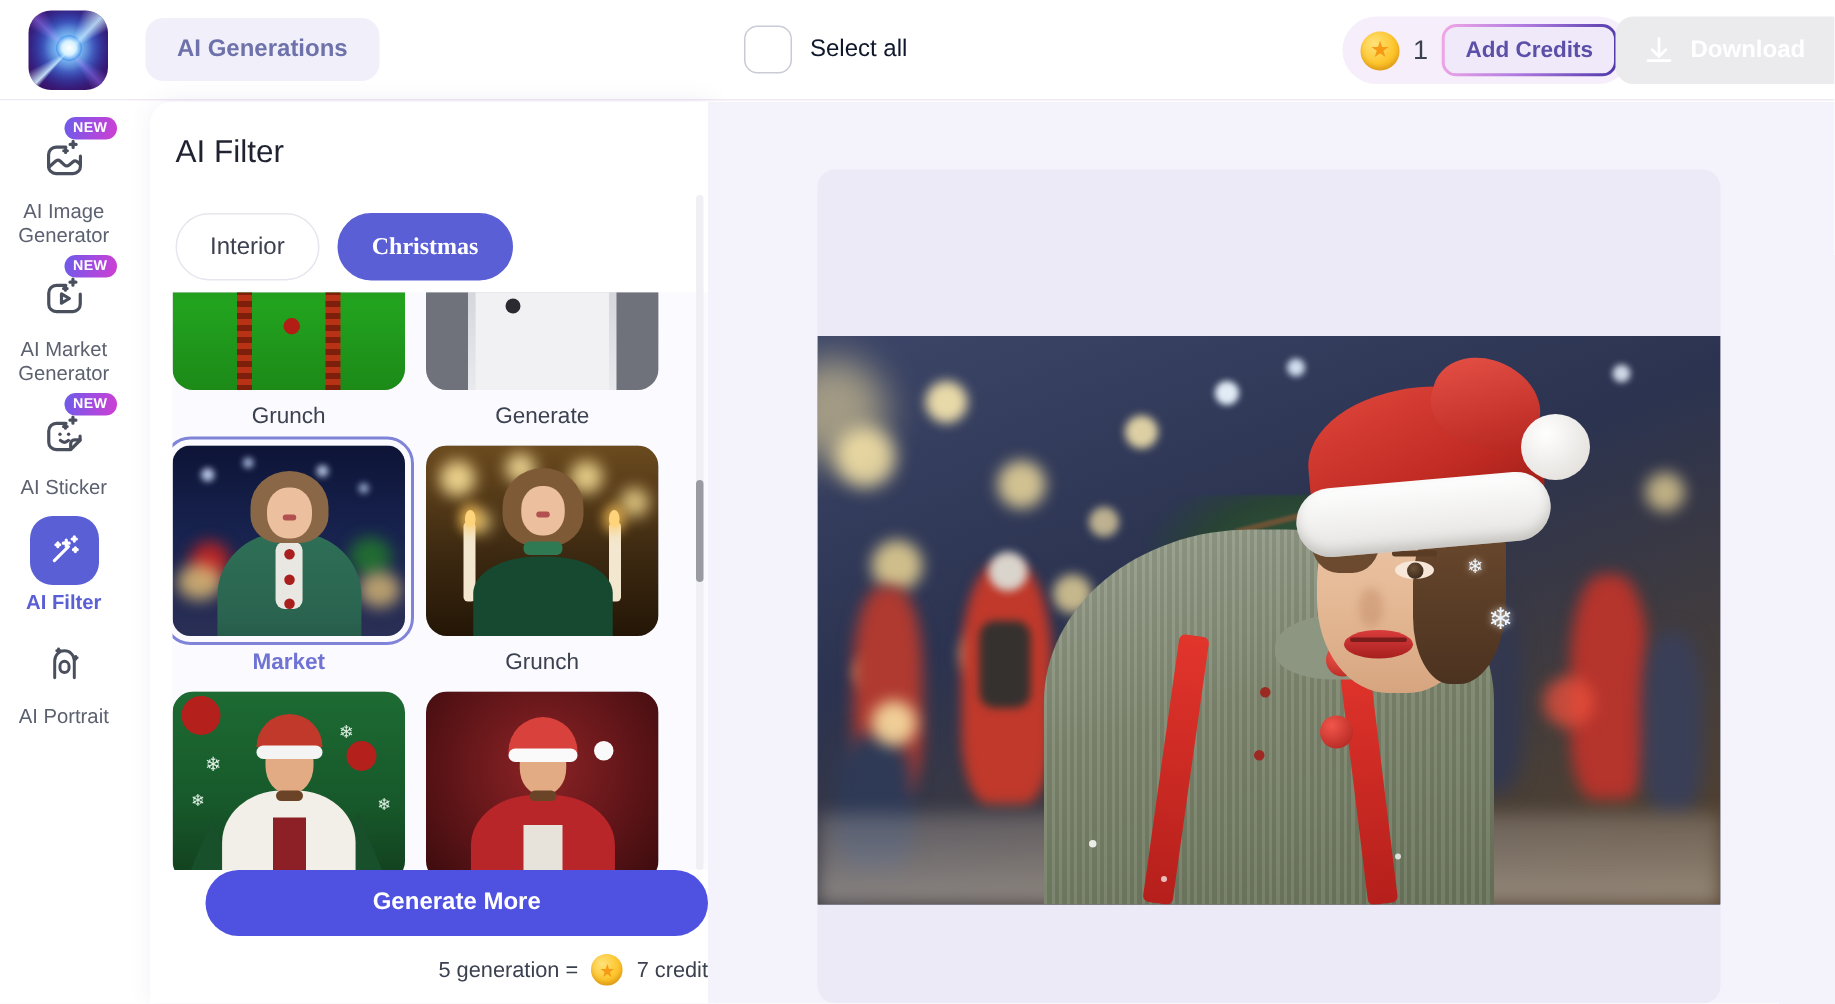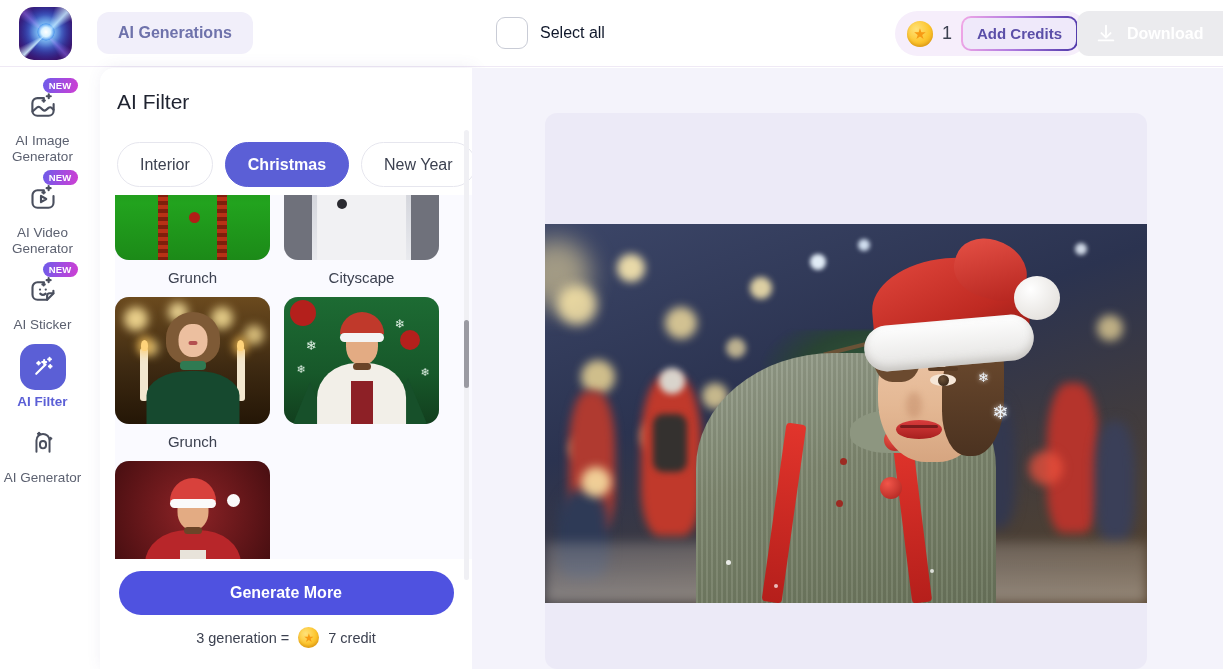--- a/index.html
+++ b/index.html
@@ -135,21 +135,21 @@
     overflow:hidden;
   }
   #panel-title { position:absolute; left:17px; top:22px; font-size:21px; color:#1f2330; font-weight:500; }
   #tabs { position:absolute; left:17px; top:74px; display:flex; gap:12px; }
   .tab {
     height:45px; padding:16px 22px; border-radius:23px;
     display:flex; align-items:center; justify-content:flex-start;
     font-size:16px; color:#3c4150; background:#fff;
     border:1px solid #e6e6ee; cursor:pointer; white-space:nowrap;
   }
-  .tab.active { background:#5b5fd6; color:#fff; font-weight:700; border-color:#5b5fd6; }
+  .tab.active { background:#5b5fd6; color:#fff; font-weight:700; border-color:#5b5fd6;font-family:Liberation Serif, serif; }
 
   #grid-viewport {
     position:absolute; left:15px; top:127px; width:357px; height:455px;
     overflow:hidden; background:#fafaff;
   }
   #grid {
     position:absolute; left:0; top:-62px; width:340px;
     display:grid; grid-template-columns:155px 155px; gap:8px 14px;
   }
   .thumb-cell { width:155px; cursor:pointer; }
@@ -176,24 +176,24 @@
   #scroll-track {
     position:absolute; left:464px; top:130px; width:5px; height:450px;
     background:#f0f0f4; border-radius:3px;
   }
   #scroll-thumb {
     position:absolute; left:0; top:190px; width:5px; height:68px;
     background:#9a9aa2; border-radius:3px;
   }
 
   #panel-footer {
-    position:absolute; left:0; bottom:0; width:372px; height:110px;
+    position:absolute; left:0; bottom:0; width:372px; height:89px;
     background:#ffffff;
-    display:flex; flex-direction:column; align-items:center;
-    padding-top:12px;
+    display:flex; flex-direction:column; align-items:flex-end;
+    padding-top:0;
   }
   #generate-btn {
     width:335px; height:44px; border-radius:22px;
     background:#4f52e0; color:#fff; font-size:16px; font-weight:700;
     display:flex; align-items:center; justify-content:center; cursor:pointer;
     border:none;
   }
   #credit-note {
     margin-top:12px; display:flex; align-items:center; gap:9px;
     font-size:14.5px; color:#3c4150;
@@ -278,21 +278,21 @@
         <div class="nav-icon-bg"></div>
         <svg class="nav-icon" width="30" height="30" viewBox="0 0 24 24" fill="none" stroke="#4a4f5e" stroke-width="1.7" stroke-linecap="round" stroke-linejoin="round">
           <path d="M20.4 10.4v5.4a4 4 0 0 1-4 4H7.6a4 4 0 0 1-4-4V9.8a4 4 0 0 1 4-4h5.1"></path>
           <path d="M10.4 10.3l4.2 2.5-4.2 2.5z"></path>
           <path d="M16.5 2.5v3.2M14.9 4.1h3.2"></path>
           <path d="M12.5 6.5v1.9M11.5 7.5h1.9"></path>
         </svg>
         <span class="badge-new">NEW</span>
       </div>
       <div class="nav-label">
-        <span>AI Video</span><br>
+        <span>AI Market</span><br>
         <span>Generator</span>
       </div>
     </div>
 
     <div class="nav-item">
       <div class="nav-icon-wrap">
         <div class="nav-icon-bg"></div>
         <svg class="nav-icon" width="30" height="30" viewBox="0 0 24 24" fill="none" stroke="#4a4f5e" stroke-width="1.7" stroke-linecap="round" stroke-linejoin="round">
           <path d="M20.3 12.6v2.2l-5 5H7.6a4 4 0 0 1-4-4V9.8a4 4 0 0 1 4-4h5.2"></path>
           <path d="M20.3 14.6h-3a2 2 0 0 0-2 2v3.1"></path>
@@ -324,38 +324,35 @@
     <div class="nav-item">
       <div class="nav-icon-wrap">
         <div class="nav-icon-bg"></div>
         <svg class="nav-icon" width="28" height="28" viewBox="0 0 24 24" fill="none" stroke="#4a4f5e" stroke-width="1.7" stroke-linecap="round" stroke-linejoin="round">
           <path d="M6.4 19.6V9.8a5.6 5.6 0 0 1 11.2 0v9.8"></path>
           <rect x="9.4" y="10.2" width="5.2" height="6.4" rx="2.6"></rect>
           <path d="M8.6 3.1v2M7.6 4.1h2"></path>
           <path d="M18.4 7.4v1.6M17.6 8.2h1.6"></path>
         </svg>
       </div>
-      <div class="nav-label">AI Generator</div>
+      <div class="nav-label">AI Portrait</div>
     </div>
 
   </div>
 
   <div id="filter-panel">
 
     <div id="panel-title">AI Filter</div>
 
     <div id="tabs">
       <div class="tab">
         <span>Interior</span>
       </div>
       <div class="tab active">
         <span>Christmas</span>
-      </div>
-      <div class="tab">
-        <span>New Year</span>
       </div>
     </div>
 
     <div id="grid-viewport">
       <div id="grid">
 
         <div class="thumb-cell">
           <div class="thumb-img">
             <div class="art" style="background:linear-gradient(#1f7a1b 0%,#22a31e 55%,#1c8a18 100%);">
               <div style="position:absolute;left:28%;top:0;width:10px;height:100%;background:repeating-linear-gradient(#b83216 0 4px,#7e1f0c 4px 8px);"></div>
@@ -370,23 +367,49 @@
         <div class="thumb-cell">
           <div class="thumb-img">
             <div class="art" style="background:linear-gradient(#9fa1ab 0%,#cfd1d8 35%,#e9eaee 100%);">
               <div style="position:absolute;left:50%;top:0;transform:translateX(-50%);width:58%;height:100%;background:#f1f1f3;"></div>
 
               <div style="position:absolute;left:34%;top:52%;width:10px;height:10px;border-radius:50%;background:#2a2a30;"></div>
               <div style="position:absolute;left:0;top:0;width:18%;height:100%;background:#6f717b;"></div>
               <div style="position:absolute;right:0;top:0;width:18%;height:100%;background:#6f717b;"></div>
             </div>
           </div>
-          <div class="thumb-label">Cityscape</div>
+          <div class="thumb-label">Generate</div>
         </div>
 
+        <div class="thumb-cell selected">
+          <div class="thumb-img">
+            <div class="art" style="background:linear-gradient(#0d1436 0%,#17224e 45%,#2a2f55 100%);">
+              <div class="bokeh" style="left:12%;top:12%;width:9px;height:9px;background:rgba(210,225,255,.85);filter:blur(2px);"></div>
+              <div class="bokeh" style="left:30%;top:6%;width:7px;height:7px;background:rgba(200,220,255,.8);filter:blur(2px);"></div>
+              <div class="bokeh" style="left:62%;top:10%;width:8px;height:8px;background:rgba(215,230,255,.8);filter:blur(2px);"></div>
+              <div class="bokeh" style="left:80%;top:20%;width:7px;height:7px;background:rgba(200,220,255,.7);filter:blur(2px);"></div>
+              <div class="bokeh" style="left:8%;top:50%;width:26px;height:26px;background:rgba(208,36,32,.85);filter:blur(5px);"></div>
+              <div class="bokeh" style="left:2%;top:62%;width:30px;height:24px;background:rgba(232,196,120,.8);filter:blur(5px);"></div>
+              <div class="bokeh" style="right:6%;top:48%;width:28px;height:26px;background:rgba(34,120,46,.85);filter:blur(5px);"></div>
+              <div class="bokeh" style="right:2%;top:66%;width:28px;height:24px;background:rgba(232,196,120,.75);filter:blur(5px);"></div>
+              <div class="person" style="bottom:-18%;width:62%;height:72%;
+                   background:linear-gradient(#2f6f56 0%,#2a6450 60%,#224f40 100%);
+                   border-radius:46% 46% 20% 20%;"></div>
+              <div style="position:absolute;left:50%;bottom:14%;transform:translateX(-50%);width:12%;height:36%;background:#e9e7e2;border-radius:6px;"></div>
+              <div style="position:absolute;left:50%;bottom:40%;transform:translateX(-50%);width:7px;height:7px;border-radius:50%;background:#a81f1d;"></div>
+              <div style="position:absolute;left:50%;bottom:27%;transform:translateX(-50%);width:7px;height:7px;border-radius:50%;background:#a81f1d;"></div>
+              <div style="position:absolute;left:50%;bottom:14%;transform:translateX(-50%);width:7px;height:7px;border-radius:50%;background:#a81f1d;"></div>
+              <div style="position:absolute;left:50%;top:18%;transform:translateX(-50%);width:34px;height:42px;border-radius:48% 48% 44% 44%;background:#e9b999;"></div>
+              <div style="position:absolute;left:50%;top:13%;transform:translateX(-50%);width:52px;height:48px;border-radius:50% 50% 38% 38%;background:#8a6746;"></div>
+              <div style="position:absolute;left:50%;top:22%;transform:translateX(-50%);width:30px;height:34px;border-radius:46%;background:#ecbf9f;"></div>
+              <div style="position:absolute;left:50%;top:36%;transform:translateX(-50%);width:9px;height:4px;border-radius:3px;background:#b35050;"></div>
+            </div>
+          </div>
+          <div class="thumb-label">Market</div>
+        </div>
 
         <div class="thumb-cell">
           <div class="thumb-img">
             <div class="art" style="background:linear-gradient(#6b4a1e 0%,#3e2a12 55%,#241606 100%);">
               <div class="bokeh" style="left:6%;top:8%;width:24px;height:24px;background:rgba(247,222,150,.9);"></div>
               <div class="bokeh" style="left:34%;top:4%;width:20px;height:20px;background:rgba(250,228,160,.85);"></div>
               <div class="bokeh" style="left:62%;top:8%;width:22px;height:22px;background:rgba(248,224,152,.85);"></div>
               <div class="bokeh" style="right:4%;top:22%;width:20px;height:20px;background:rgba(246,220,146,.8);"></div>
               <div class="bokeh" style="left:18%;top:34%;width:16px;height:16px;background:rgba(244,216,140,.7);"></div>
               <div style="position:absolute;left:16%;top:40%;width:8px;height:42%;background:#f3e7cf;border-radius:3px;"></div>
@@ -444,21 +467,21 @@
         </div>
 
       </div>
     </div>
 
     <div id="panel-footer">
       <button id="generate-btn">
         <span>Generate More</span>
       </button>
       <div id="credit-note">
-        <span>3 generation =</span>
+        <span>5 generation =</span>
         <span class="coin small">★</span>
         <span>7 credit</span>
       </div>
     </div>
   </div>
 
   <div id="scroll-track">
     <div id="scroll-thumb"></div>
   </div>
 

